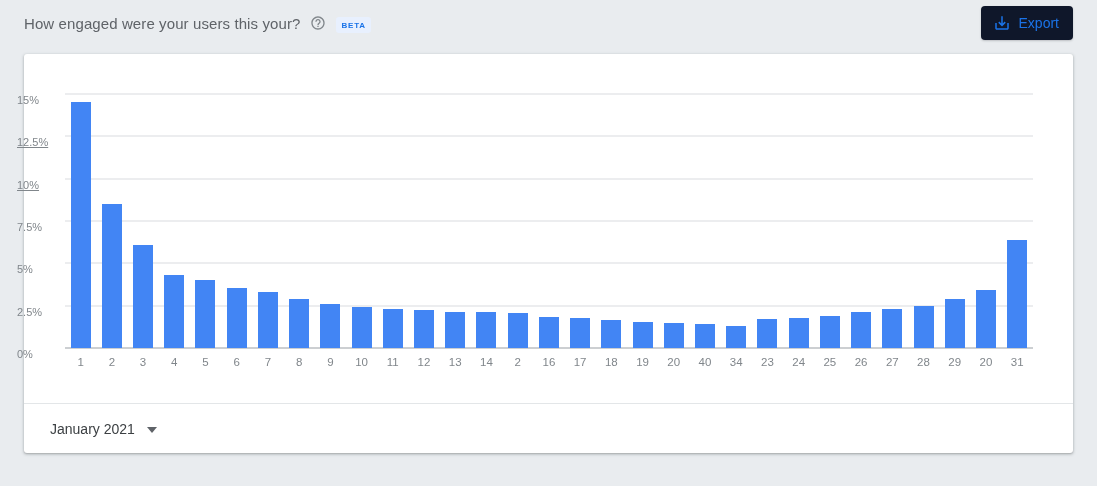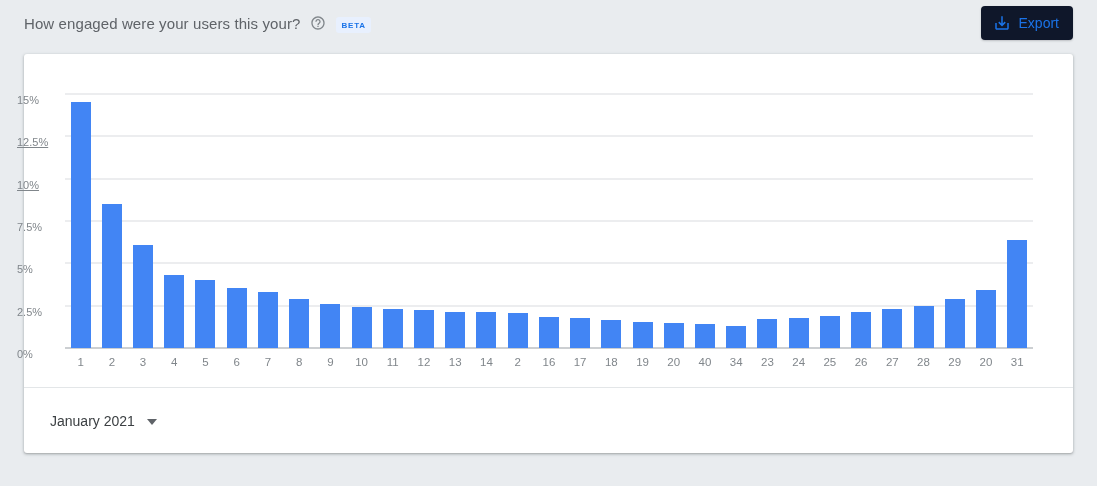--- a/index.html
+++ b/index.html
@@ -79,21 +79,21 @@
     display: flex;
   }
   .xtick { flex: 1; text-align: center; font-size: 11.5px; color: #80868b; }
   .x-axis-title {
     position: absolute; left: 0; right: 0; top: calc(100% + 30px);
     text-align: center; font-size: 12px; color: #5f6368;
   }
 
   
   .card-footer {
-    position: absolute; left: 0; right: 0; bottom: 0; height: 66px;
+    position: absolute; left: 0; right: 0; bottom: 0; height: 50px;
     border-top: 1px solid #e3e6e8;
     display: flex; align-items: center; padding: 8px 24px;
   }
   .month-selector {
     display: flex; align-items: center; gap: 12px;
     font-size: 14px; color: #3c4043; cursor: pointer;
     padding: 4px 2px;
   }
   .caret-down {
     width: 0; height: 0;

